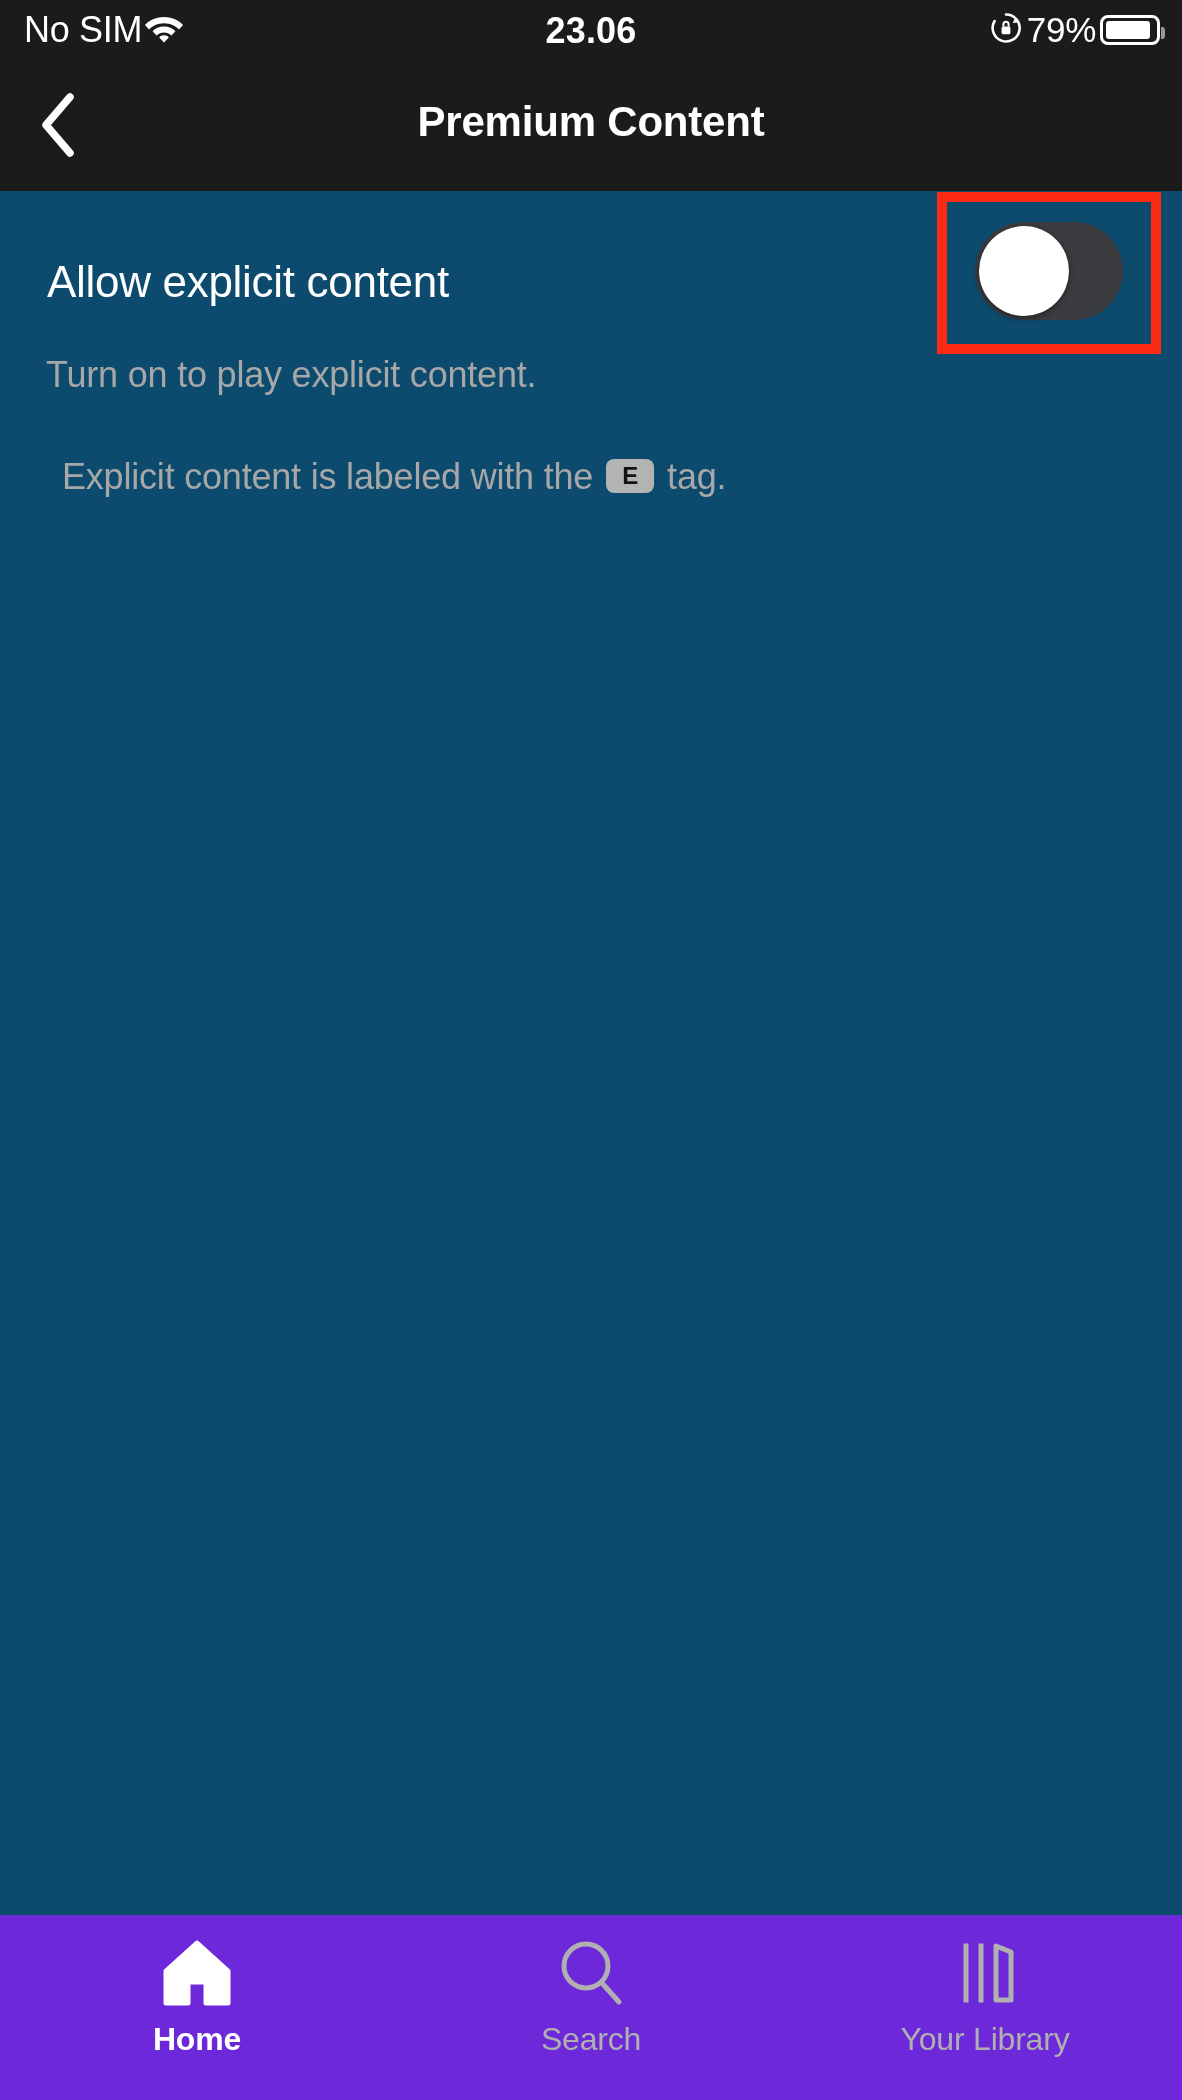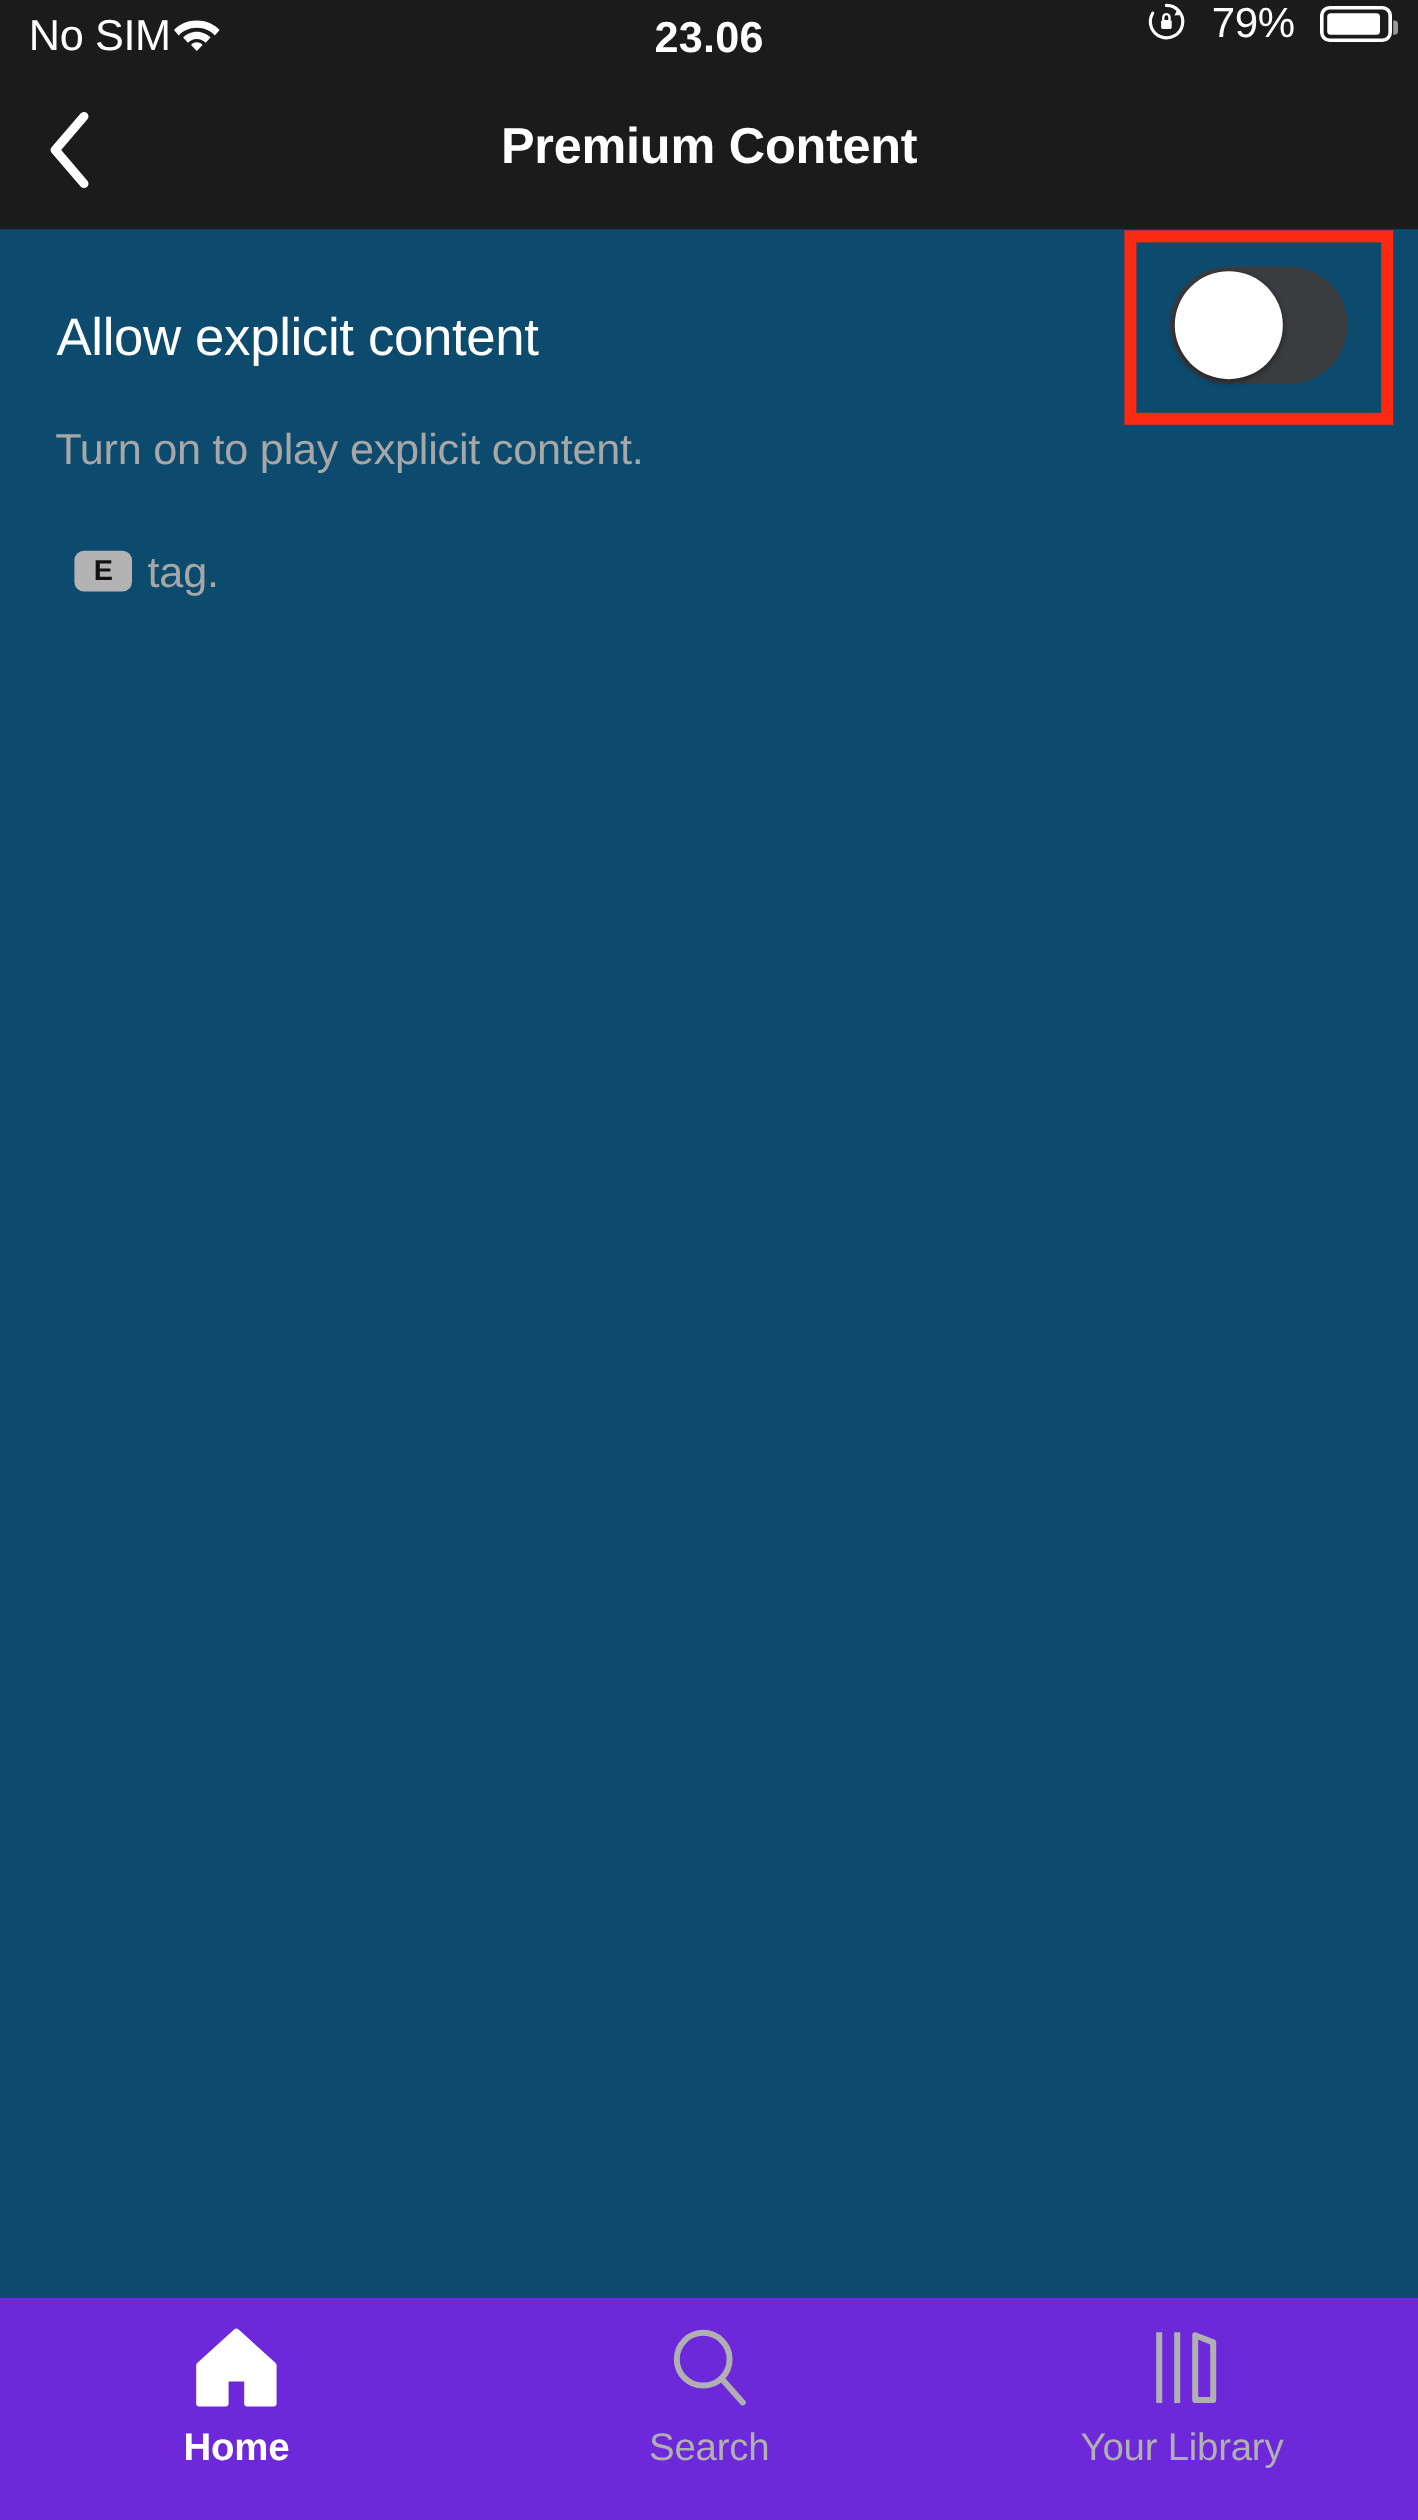--- a/index.html
+++ b/index.html
@@ -28,22 +28,22 @@
     color:#ffffff; font-size:36px; font-weight:400; letter-spacing:-0.3px;
     line-height:44px;
   }
   .wifi-icon { display:block; }
   .sb-time {
     position:absolute; left:0; top:10px; width:1182px;
     text-align:center; color:#ffffff;
     font-size:36px; font-weight:700; letter-spacing:0.2px;
   }
   .sb-right {
-    position:absolute; right:22px; top:0;
-    display:flex; align-items:center; gap:21px;
+    position:absolute; right:22px; top:10px;
+    display:flex; align-items:center; gap:4px;
   }
   .sb-battpct {
     color:#ffffff; font-size:35px; font-weight:400; letter-spacing:-0.3px;
   }
   .batt {
     position:relative; width:60px; height:30px;
     border:3px solid #ffffff; border-radius:8px;
     display:flex; align-items:center;
   }
   .batt::after {
@@ -183,20 +183,21 @@
     <div class="nav-title">Premium Content</div>
   </div>
 
   <div class="content">
 
     <div class="row-title">Allow explicit content</div>
 
     <div class="desc1">Turn on to play explicit content.</div>
 
     <div class="desc2">
+      <span>Explicit content is labeled with the</span>
       <span class="etag">E</span>
       <span>tag.</span>
     </div>
   </div>
 
   <div class="toggle">
     <div class="toggle-knob"></div>
   </div>
   <div class="highlight-box"></div>
 

